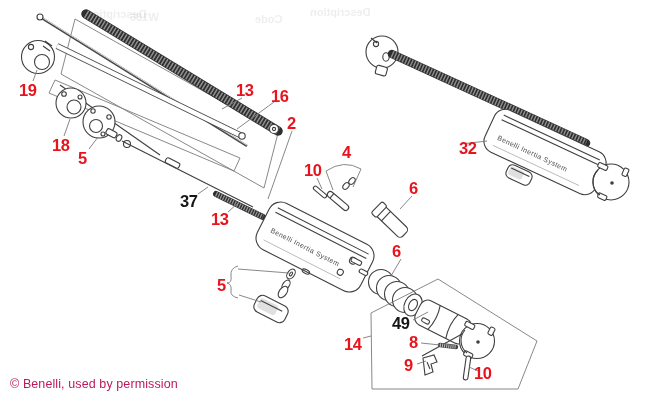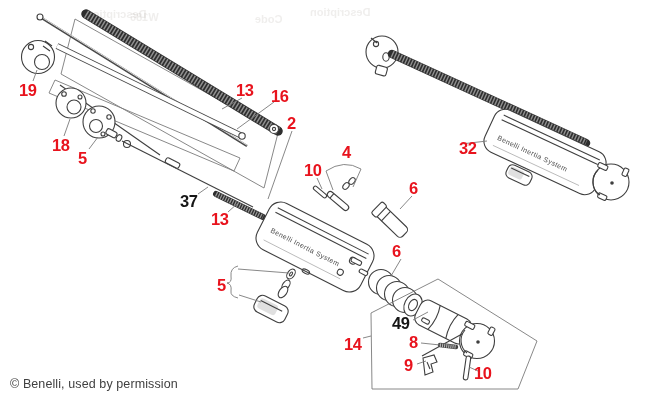--- a/index.html
+++ b/index.html
@@ -2,21 +2,21 @@
 <html style="--label-red: #e8131d; --label-black: #161616;"><head>
 <meta charset="utf-8">
 <style>
   html,body{margin:0;padding:0;background:#fff;}
   .canvas{position:relative;width:650px;height:405px;background:#ffffff;overflow:hidden;
           font-family:"Liberation Sans",sans-serif;}
   .canvas svg{position:absolute;left:0;top:0;}
   .plabel{position:absolute;font-size:16.5px;font-weight:bold;letter-spacing:-0.4px;line-height:1;}
   .plabel.red{color:var(--label-red,#e8131d);}
   .plabel.black{color:var(--label-black,#161616);}
-  .copyright{position:absolute;left:10px;top:377px;font-size:12.5px;color:#404040;letter-spacing:0.1px;}
+  .copyright{position:absolute;left:10px;top:377px;font-size:12.5px;color:#be185d;letter-spacing:0.1px;}
   .ghost{position:absolute;transform:scaleX(-1);opacity:0.13;color:#8a7f76;font-size:11px;
          font-weight:bold;filter:blur(0.4px);white-space:nowrap;}
   
   .ln{stroke:#3f3f3f;fill:none;stroke-width:1.1;}
   .fw{fill:#ffffff;stroke:#3f3f3f;stroke-width:1.1;}
   .ld{stroke:#7a7a7a;fill:none;stroke-width:0.9;}
   .engrave{font-family:"Liberation Sans",sans-serif;font-size:7px;letter-spacing:0.4px;fill:#4a4a4a;}
 </style>
 </head>
 <body>

